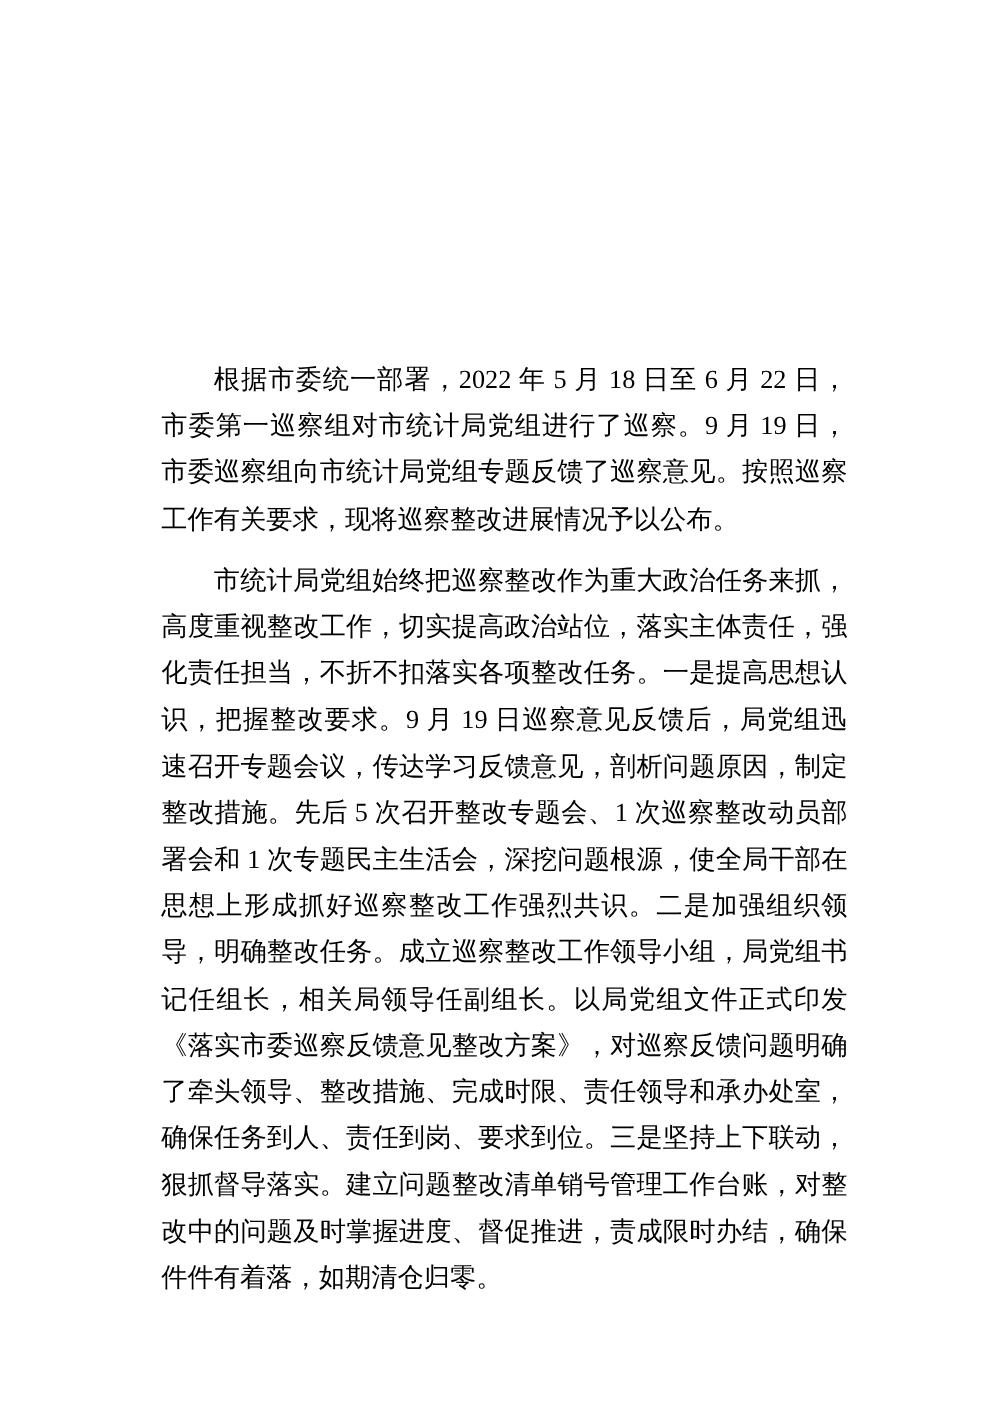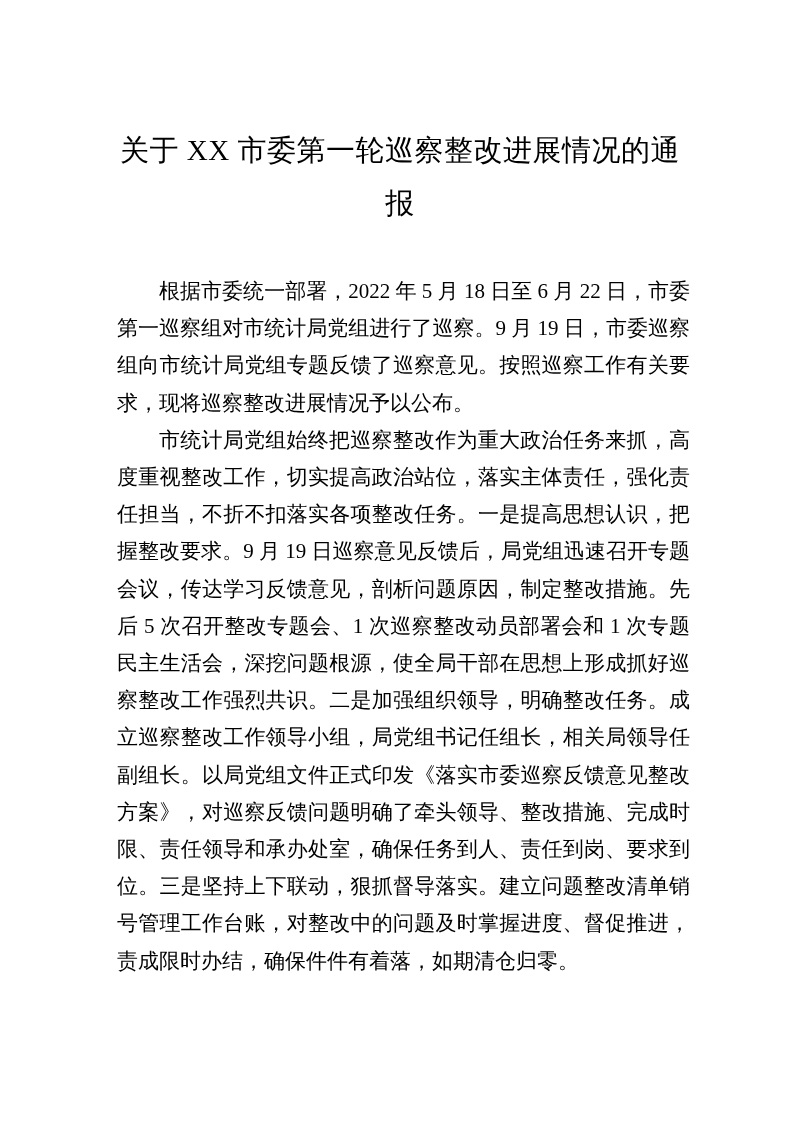--- a/index.html
+++ b/index.html
@@ -32,27 +32,26 @@
     position: absolute;
     top: 273px;
     left: 117px;
     width: 573px;
     font-size: 21px;
     line-height: 37.2px;
     text-align: justify;
     text-justify: inter-character;
   }
   .doc-para {
-    margin: 0;
+    margin: 12px;
     padding: 0;
     text-indent: 2em;
   }
 </style>
 </head>
 <body>
 
 <div class="page">
-  <h1 class="doc-title">关于 XX 市委第一轮巡察整改进展情况的通报</h1>
   <div class="doc-body">
     <p class="doc-para">根据市委统一部署，2022 年 5 月 18 日至 6 月 22 日，市委第一巡察组对市统计局党组进行了巡察。9 月 19 日，市委巡察组向市统计局党组专题反馈了巡察意见。按照巡察工作有关要求，现将巡察整改进展情况予以公布。</p>
     <p class="doc-para">市统计局党组始终把巡察整改作为重大政治任务来抓，高度重视整改工作，切实提高政治站位，落实主体责任，强化责任担当，不折不扣落实各项整改任务。一是提高思想认识，把握整改要求。9 月 19 日巡察意见反馈后，局党组迅速召开专题会议，传达学习反馈意见，剖析问题原因，制定整改措施。先后 5 次召开整改专题会、1 次巡察整改动员部署会和 1 次专题民主生活会，深挖问题根源，使全局干部在思想上形成抓好巡察整改工作强烈共识。二是加强组织领导，明确整改任务。成立巡察整改工作领导小组，局党组书记任组长，相关局领导任副组长。以局党组文件正式印发《落实市委巡察反馈意见整改方案》，对巡察反馈问题明确了牵头领导、整改措施、完成时限、责任领导和承办处室，确保任务到人、责任到岗、要求到位。三是坚持上下联动，狠抓督导落实。建立问题整改清单销号管理工作台账，对整改中的问题及时掌握进度、督促推进，责成限时办结，确保件件有着落，如期清仓归零。</p>
   </div>
 </div>
 
 </body></html>

